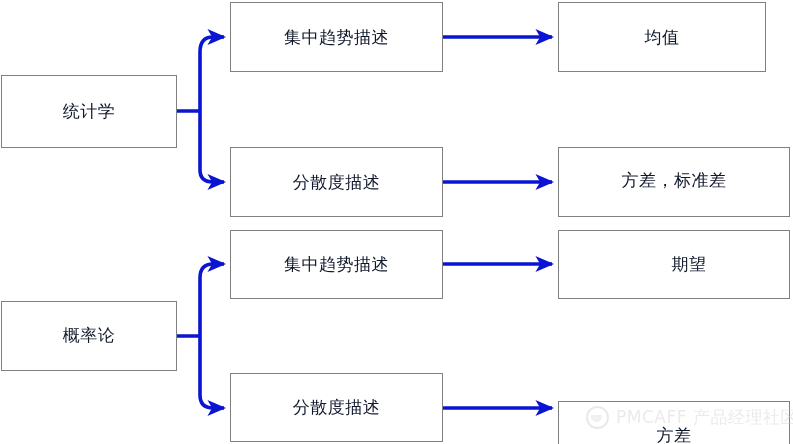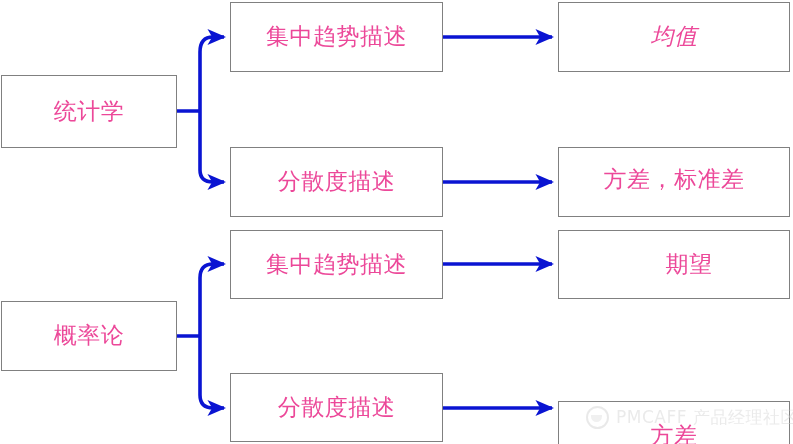--- a/index.html
+++ b/index.html
@@ -19,22 +19,22 @@
     overflow: hidden;
   }
   .node-box {
     position: absolute;
     box-sizing: border-box;
     border: 1px solid #808080;
     background: #ffffff;
     display: flex;
     align-items: center;
     justify-content: center;
-    color: #ec4899;
-    font-size: 23px;
+    color: #0f172a;
+    font-size: 17px;
     line-height: 1.1;
     letter-spacing: 0.5px;
     font-family: "DejaVu Sans", "Liberation Sans", sans-serif;
     white-space: nowrap;
   }
   .node-label {
     display: block;
   }
   #connector-layer {
     position: absolute;
@@ -123,21 +123,21 @@
   </div>
 
   <div class="node-box" style="left:230px; top:230px; width:213px; height:69px;">
     <span class="node-label">集中趋势描述</span>
   </div>
 
   <div class="node-box" style="left:230px; top:373px; width:213px; height:69px;">
     <span class="node-label">分散度描述</span>
   </div>
 
-  <div class="node-box" style="left:558px; top:2px; width:232px; height:70px;font-style:italic;">
+  <div class="node-box" style="left:558px; top:2px; width:208px; height:70px;">
     <span class="node-label">均值</span>
   </div>
 
   <div class="node-box" style="left:558px; top:147px; width:232px; height:70px;font-family:Liberation Mono, monospace;">
     <span class="node-label">方差，标准差</span>
   </div>
 
   <div class="node-box" style="left:558px; top:230px; width:232px; height:69px;padding-left:30px;">
     <span class="node-label">期望</span>
   </div>

